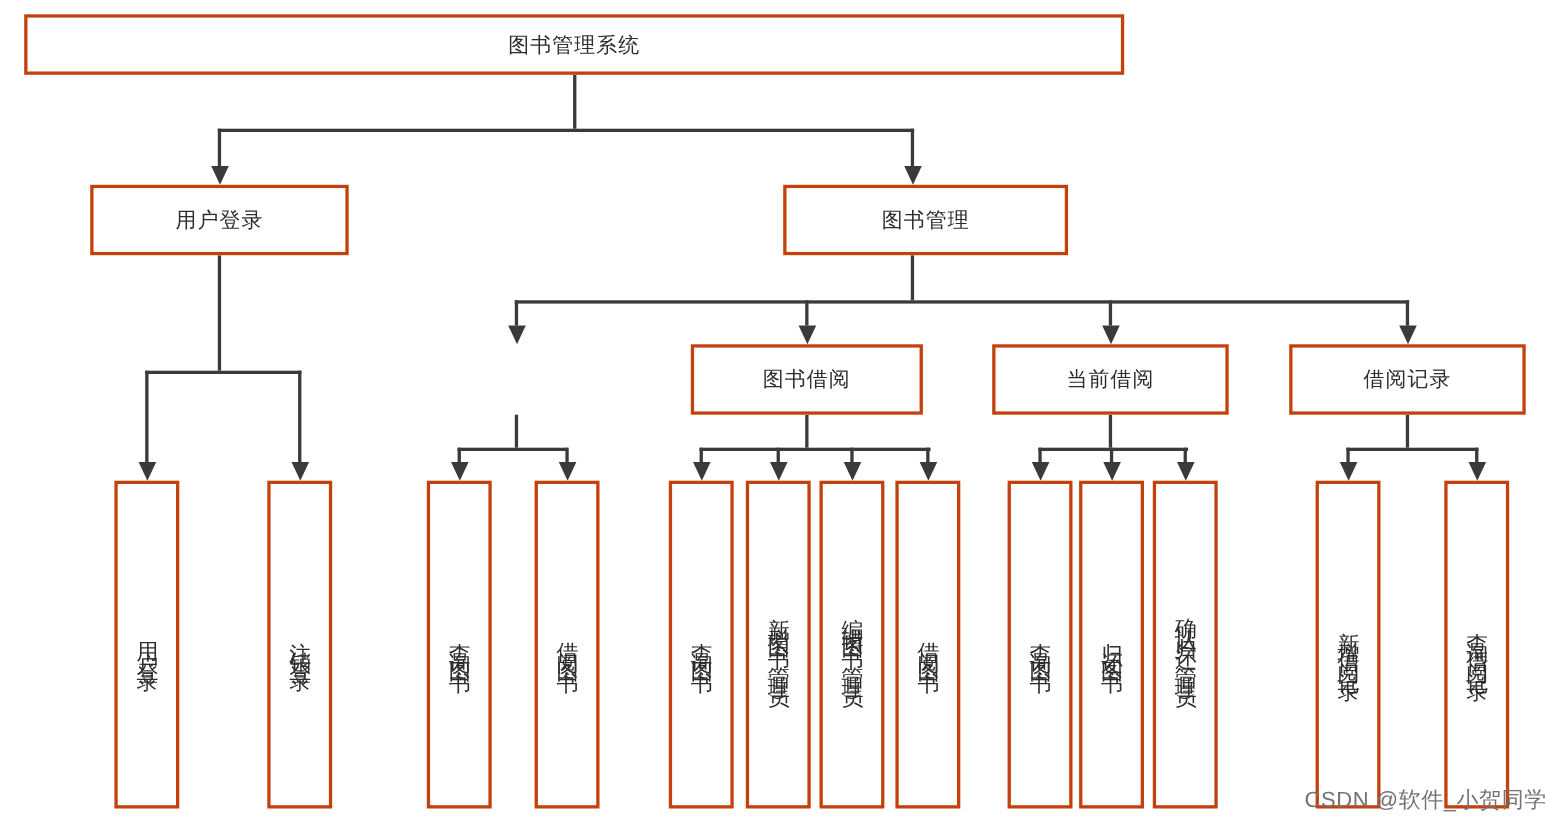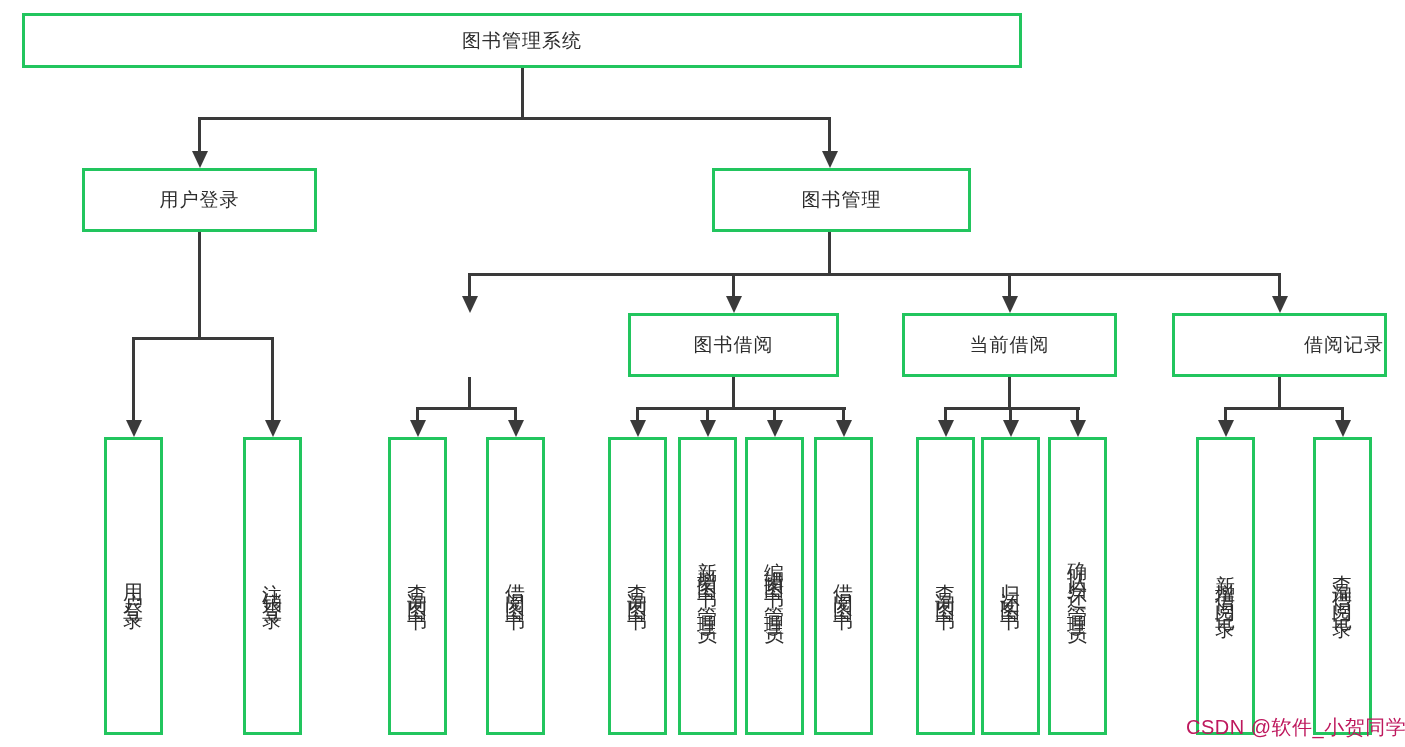--- a/index.html
+++ b/index.html
@@ -1,52 +1,52 @@
 <!DOCTYPE html>
 <html><head>
 <meta charset="utf-8">
 <style>
   html,body { margin:0; padding:0; background:#ffffff; }
   .canvas {
     position:relative; width:1405px; height:747px; background:#ffffff;
     font-family:"Liberation Sans", sans-serif; color:#2d2d2d; overflow:hidden;
   }
   .box {
-    position:absolute; background:#ffffff; border:3px solid #22c55e;
+    position:absolute; background:#ffffff; border:3px solid #c2410c;
     box-sizing:border-box; display:flex; align-items:center; justify-content:center;
   }
   .hbox span { font-size:19px; letter-spacing:1px; white-space:nowrap; }
   .vbox span {
     writing-mode:vertical-rl; text-orientation:mixed;
     font-size:20px; letter-spacing:9px; line-height:1; white-space:nowrap;
   }
   .hline, .vline, .drop { position:absolute; background:#3a3a3a; }
   .hline { height:3px; }
   .vline { width:3px; }
   .drop  { width:3px; }
   .drop::after {
     content:""; position:absolute; top:100%; left:50%; transform:translateX(-50%);
     width:0; height:0;
     border-left:8px solid transparent; border-right:8px solid transparent;
     border-top:17px solid #3a3a3a;
   }
   .watermark {
     position:absolute; left:1186px; top:714px; z-index:5;
-    font-size:20px; color:#be185d; white-space:nowrap; letter-spacing:0.5px;
+    font-size:20px; color:#737373; white-space:nowrap; letter-spacing:0.5px;
   }
 
   
   #n-root   { left:22px;  top:13px;  width:1000px; height:55px; }
   #n-login  { left:82px;  top:168px; width:235px;  height:64px; }
   #n-mgmt   { left:712px; top:168px; width:259px;  height:64px; }
 
   #n-nbr { left:362px;  top:313px; width:214px; height:64px; }
   #n-bb  { left:628px;  top:313px; width:211px; height:64px; }
   #n-cb  { left:902px;  top:313px; width:215px; height:64px; }
-  #n-br  { left:1172px; top:313px; width:215px; height:64px;justify-content:flex-end; }
+  #n-br  { left:1172px; top:313px; width:215px; height:64px; }
 
   .leaf { top:437px; width:59px; height:298px; }
   #l-a1 { left:104px; }  #l-a2 { left:243px; }
   #l-b1 { left:388px; }  #l-b2 { left:486px; }
   #l-c1 { left:608px; }  #l-c2 { left:678px; }  #l-c3 { left:745px; }  #l-c4 { left:814px; }
   #l-d1 { left:916px; }  #l-d2 { left:981px; }  #l-d3 { left:1048px; }
   #l-e1 { left:1196px; } #l-e2 { left:1313px; }
 </style>
 </head>
 <body>

